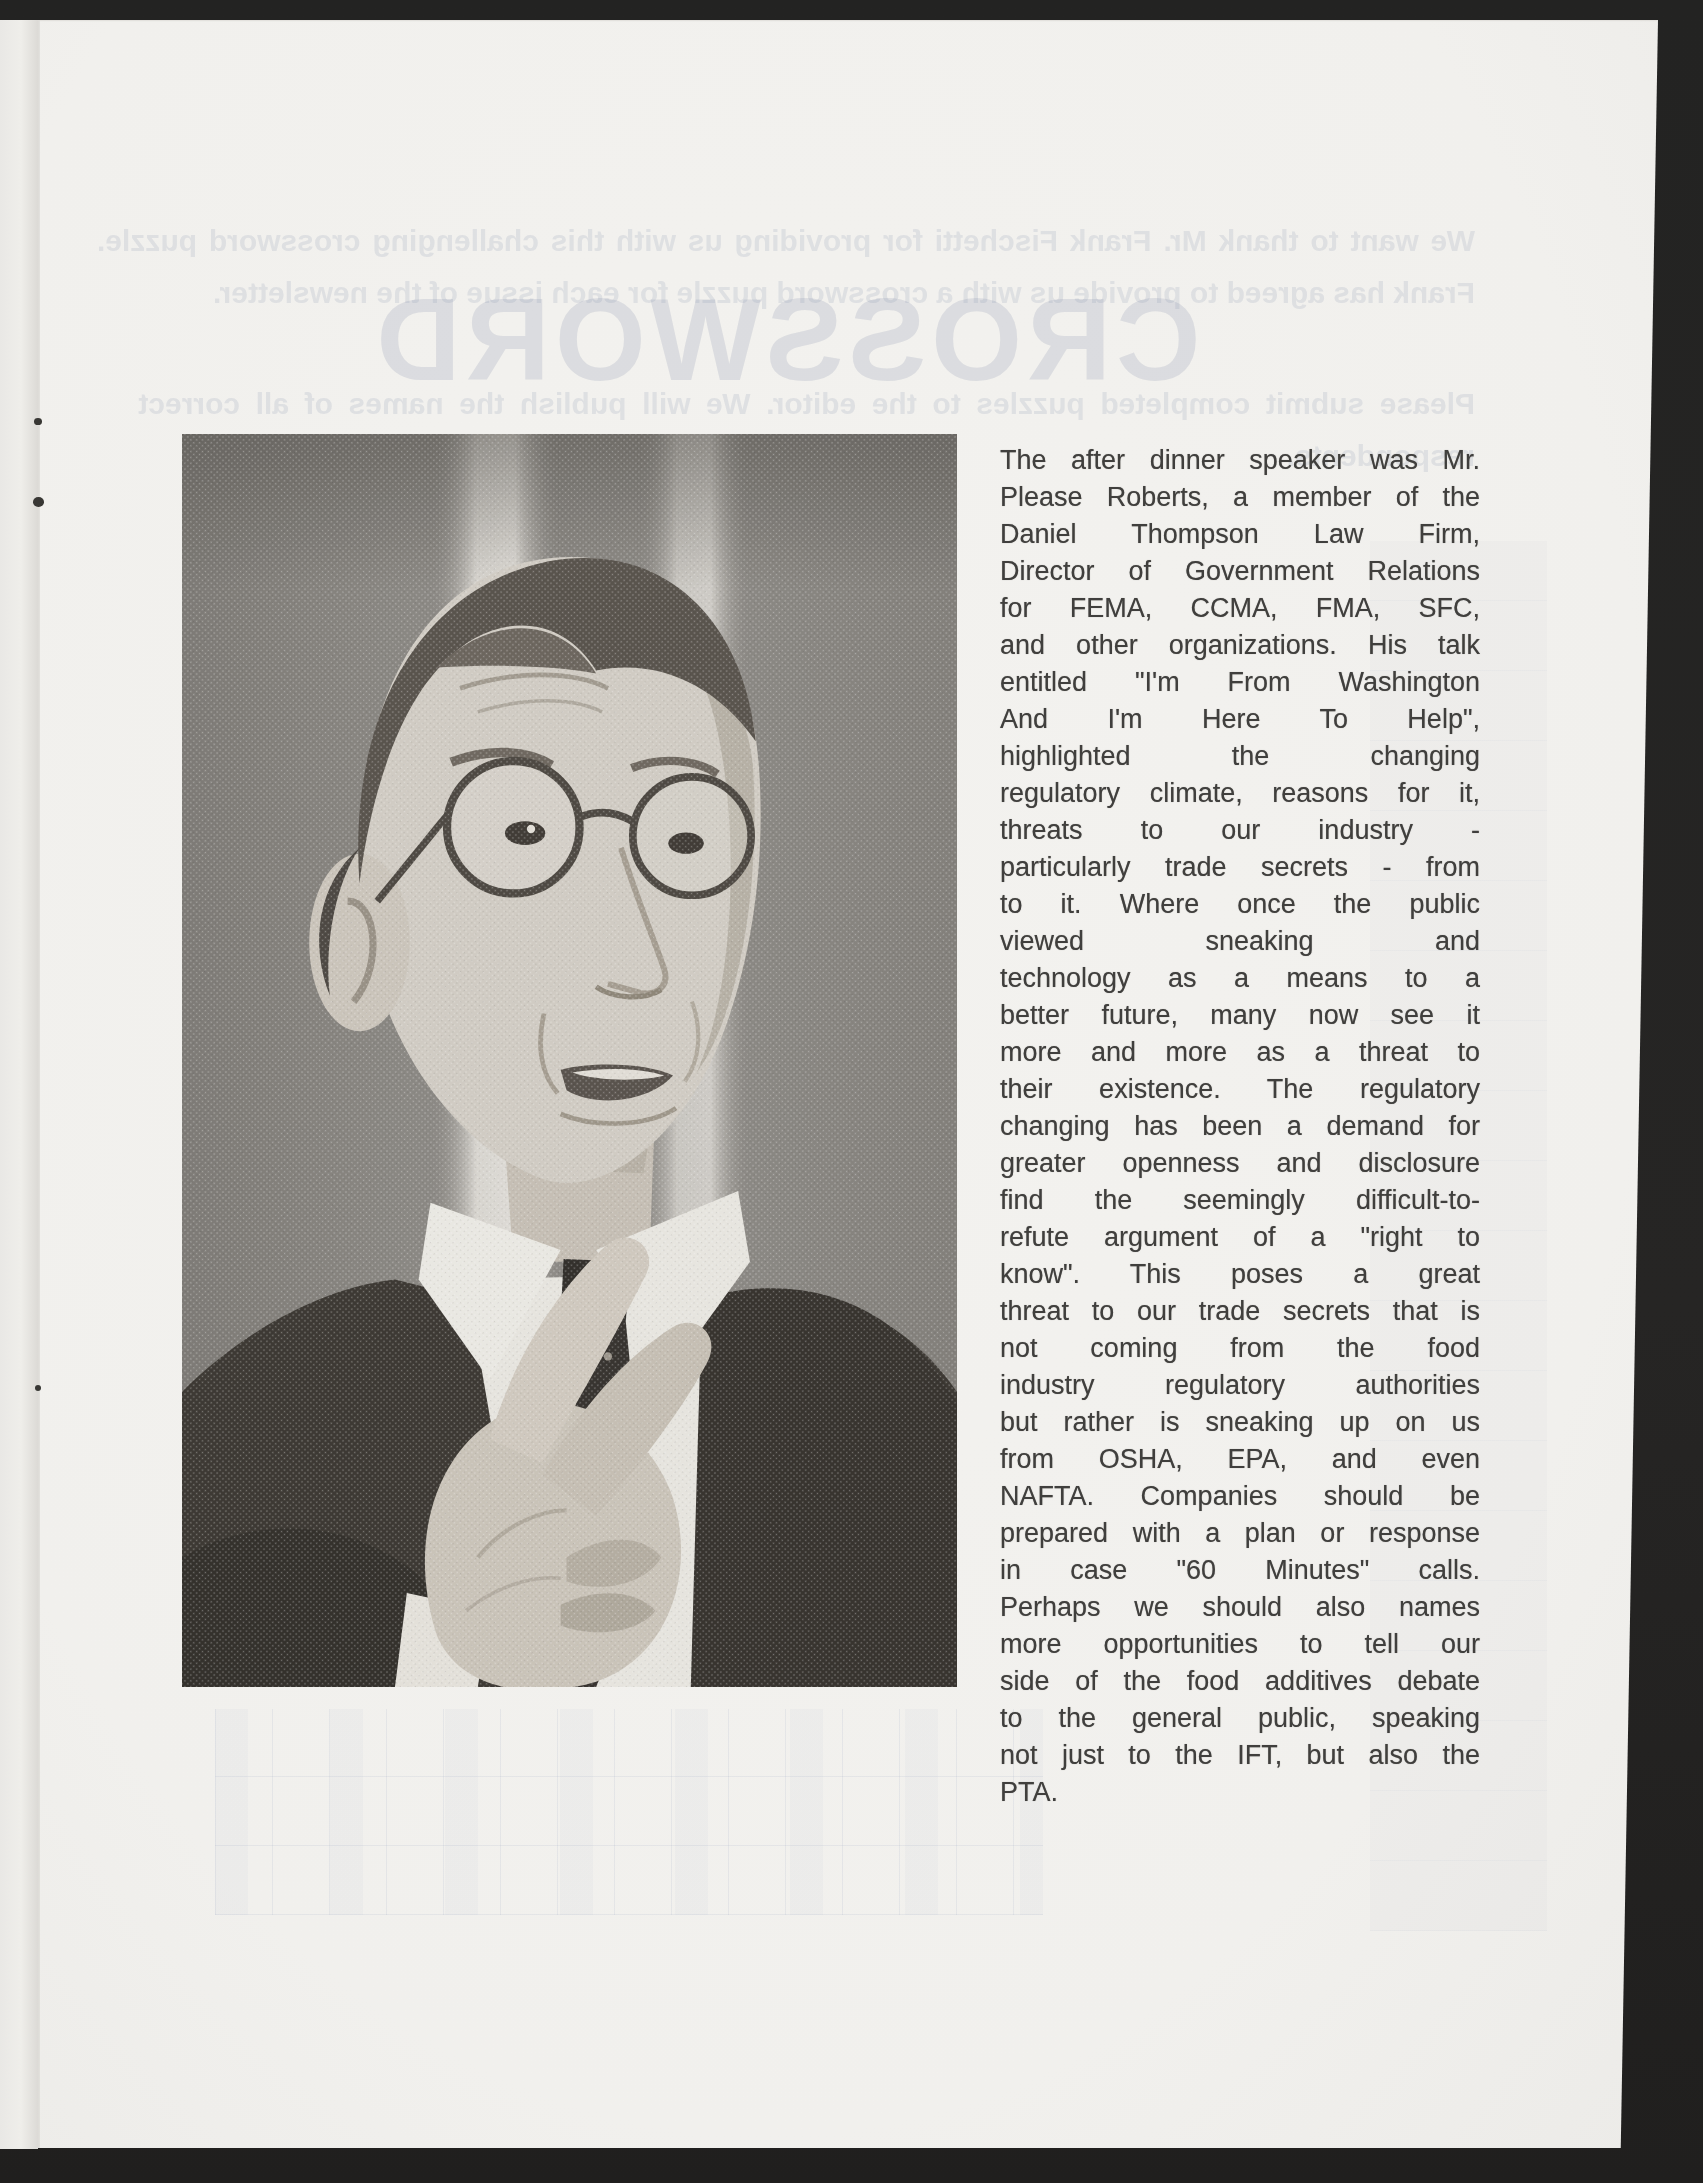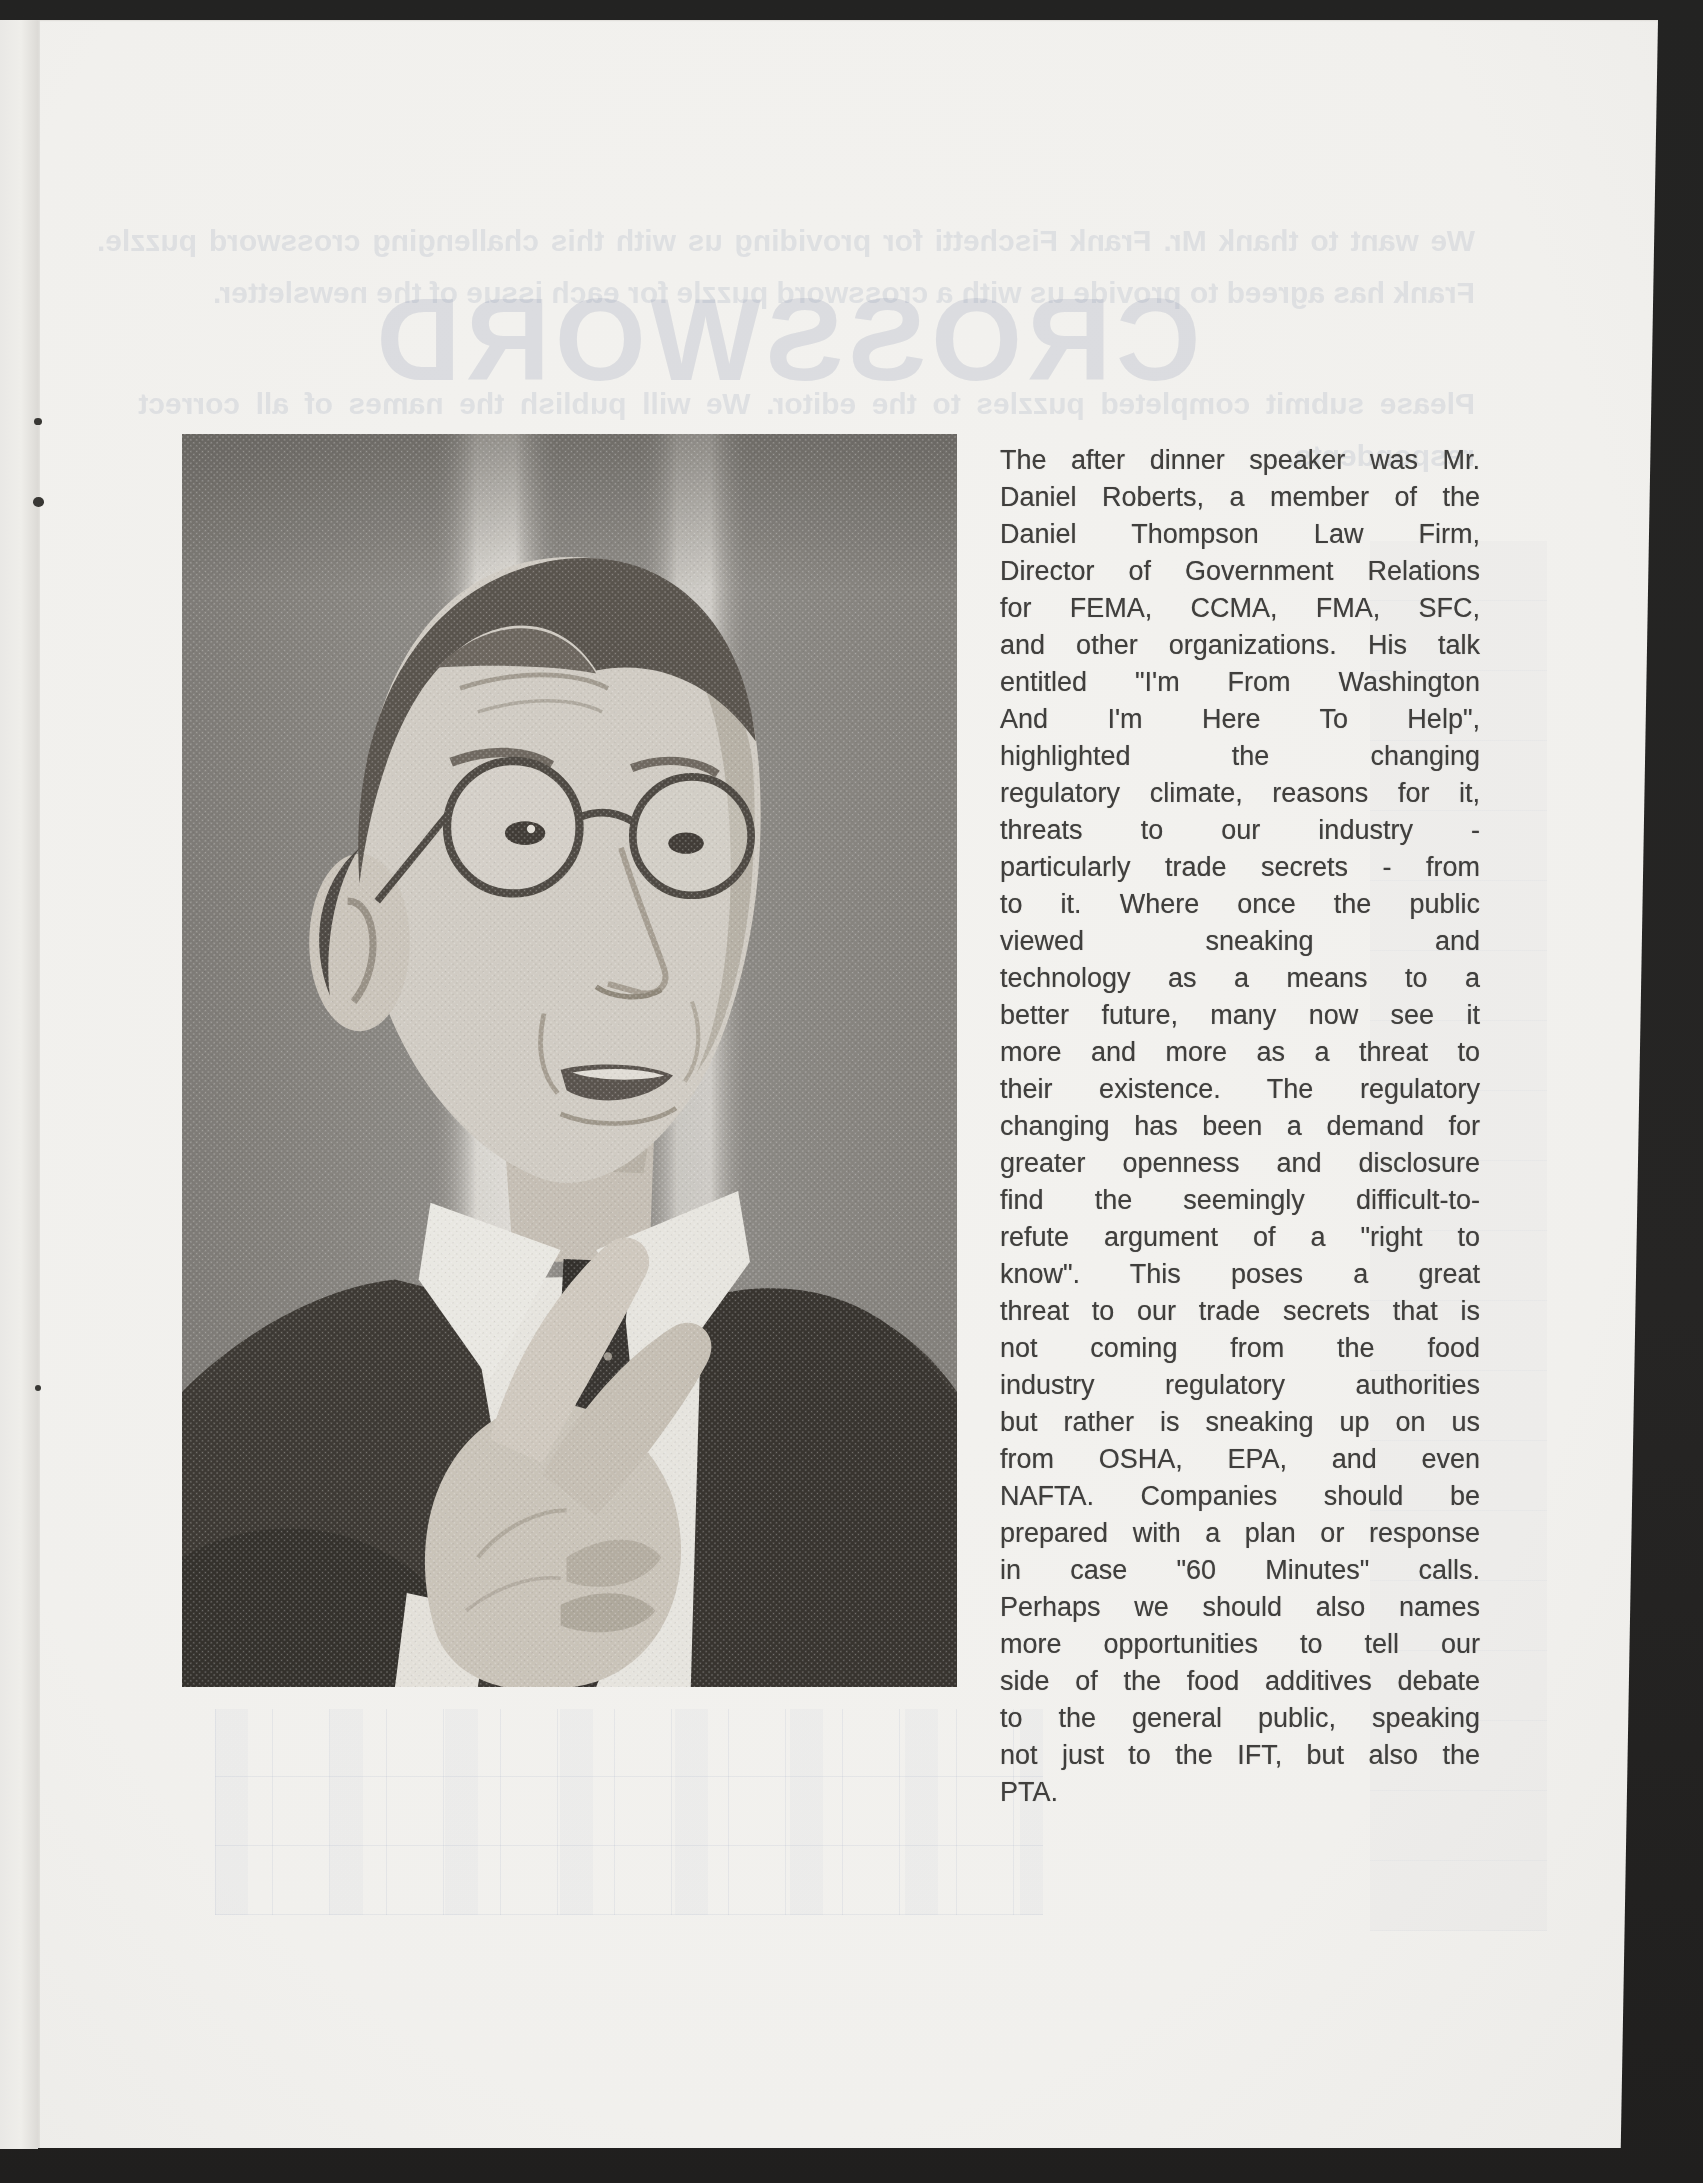--- a/index.html
+++ b/index.html
@@ -207,21 +207,21 @@
   <path d="M480,1990 C530,1950 590,1930 640,1935" stroke="#a79f92" stroke-width="6" fill="none" opacity="0.6"></path>
 
   <rect x="0" y="0" width="1310" height="2119" fill="url(#htL)"></rect>
   <rect x="0" y="0" width="1310" height="2119" fill="url(#htD)"></rect>
   <rect x="0" y="0" width="1310" height="2119" fill="#8a8780" opacity="0.06"></rect>
 </svg>
 </div>
 
 <div class="article">
     <div class="tline">The after dinner speaker was Mr.</div>
-    <div class="tline">Daniel Roberts, a member of the</div>
+    <div class="tline">Please Roberts, a member of the</div>
     <div class="tline">Daniel Thompson Law Firm,</div>
     <div class="tline">Director of Government Relations</div>
     <div class="tline">for FEMA, CCMA, FMA, SFC,</div>
     <div class="tline">and other organizations.  His talk</div>
     <div class="tline">entitled "I'm From Washington</div>
     <div class="tline">And I'm Here To Help",</div>
     <div class="tline">highlighted the changing</div>
     <div class="tline">regulatory climate, reasons for it,</div>
     <div class="tline">threats to our industry -</div>
     <div class="tline">particularly trade secrets - from</div>

